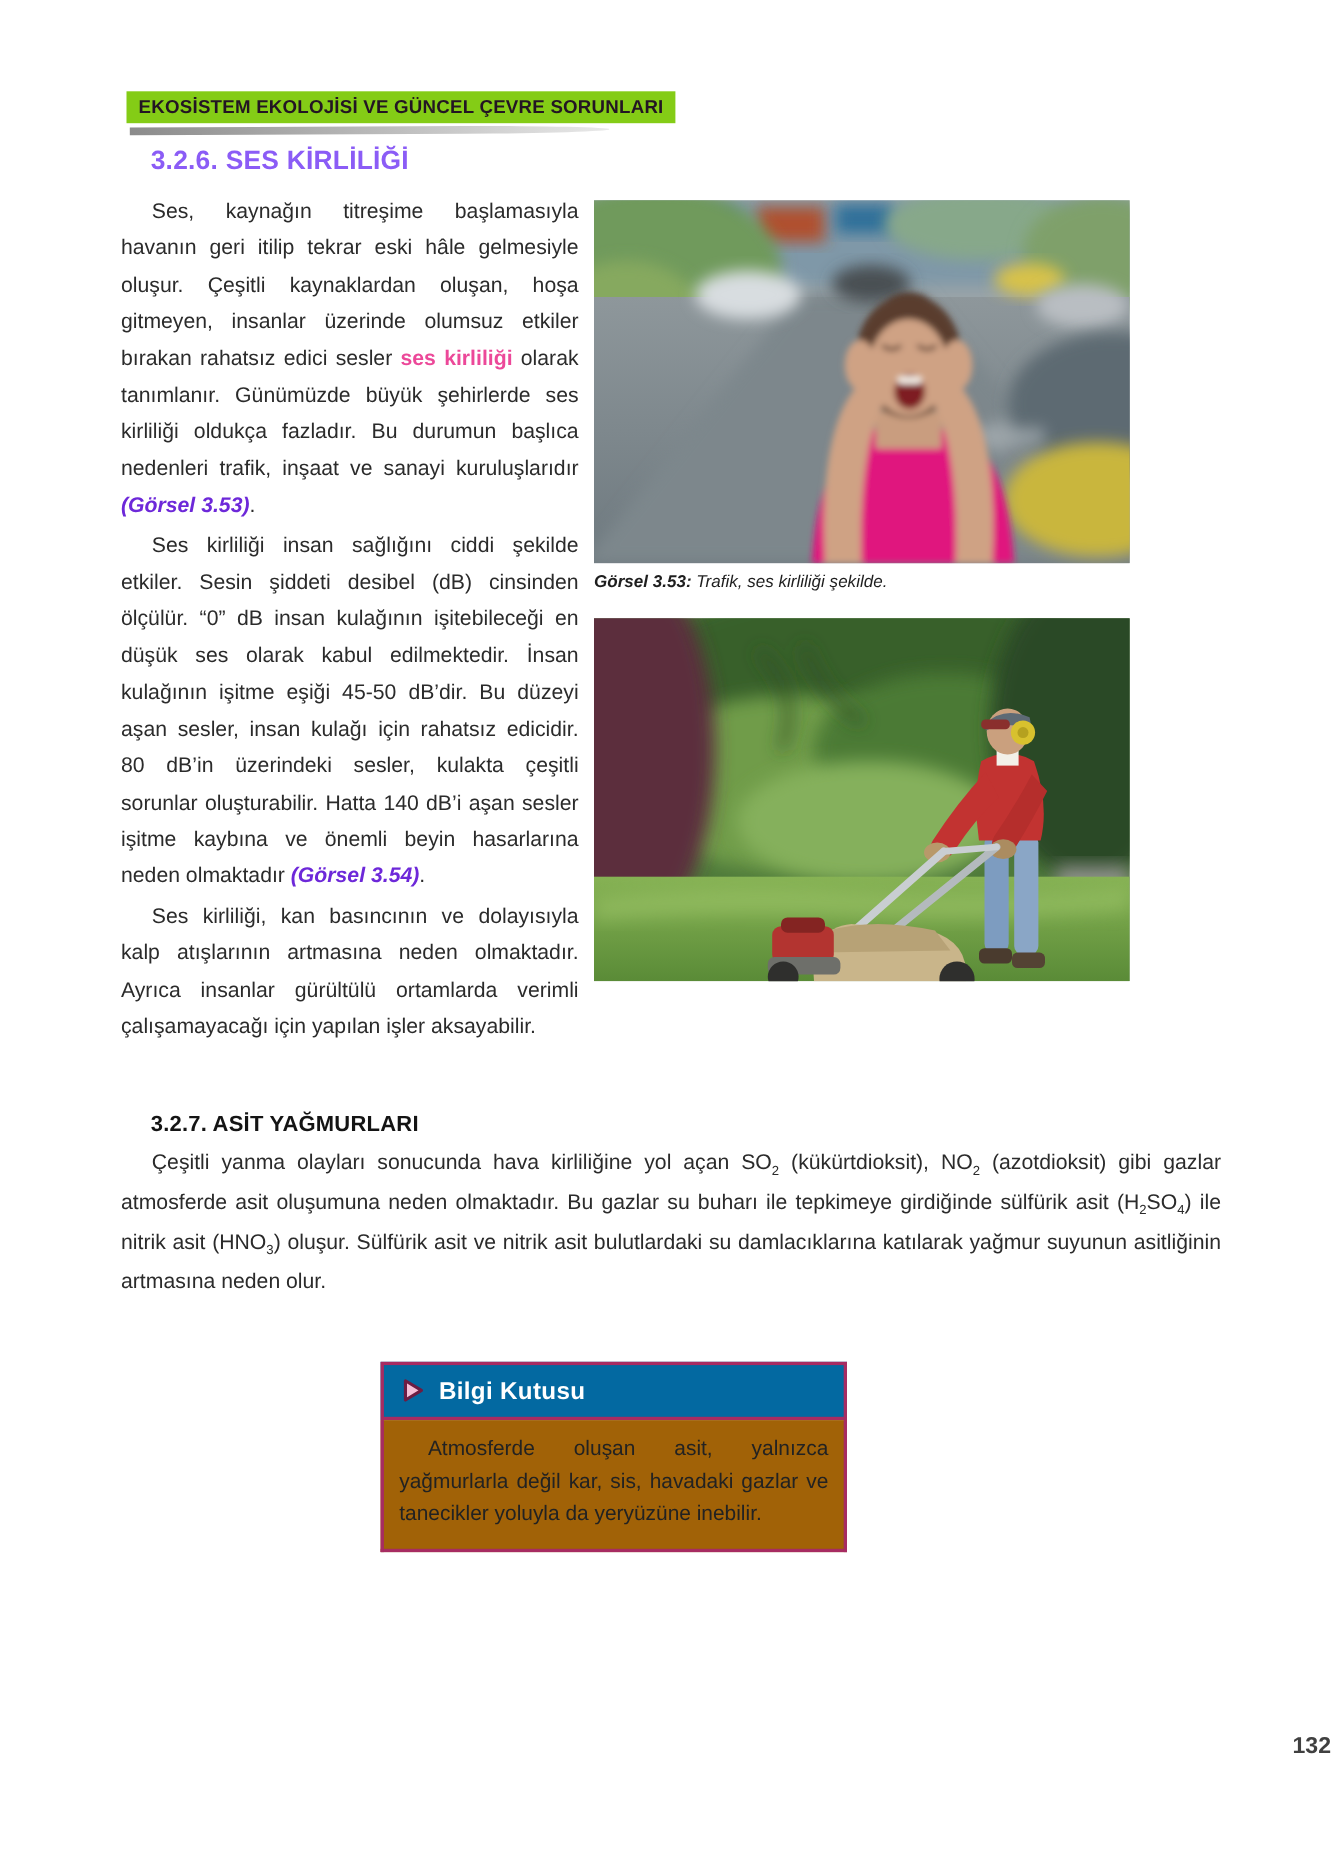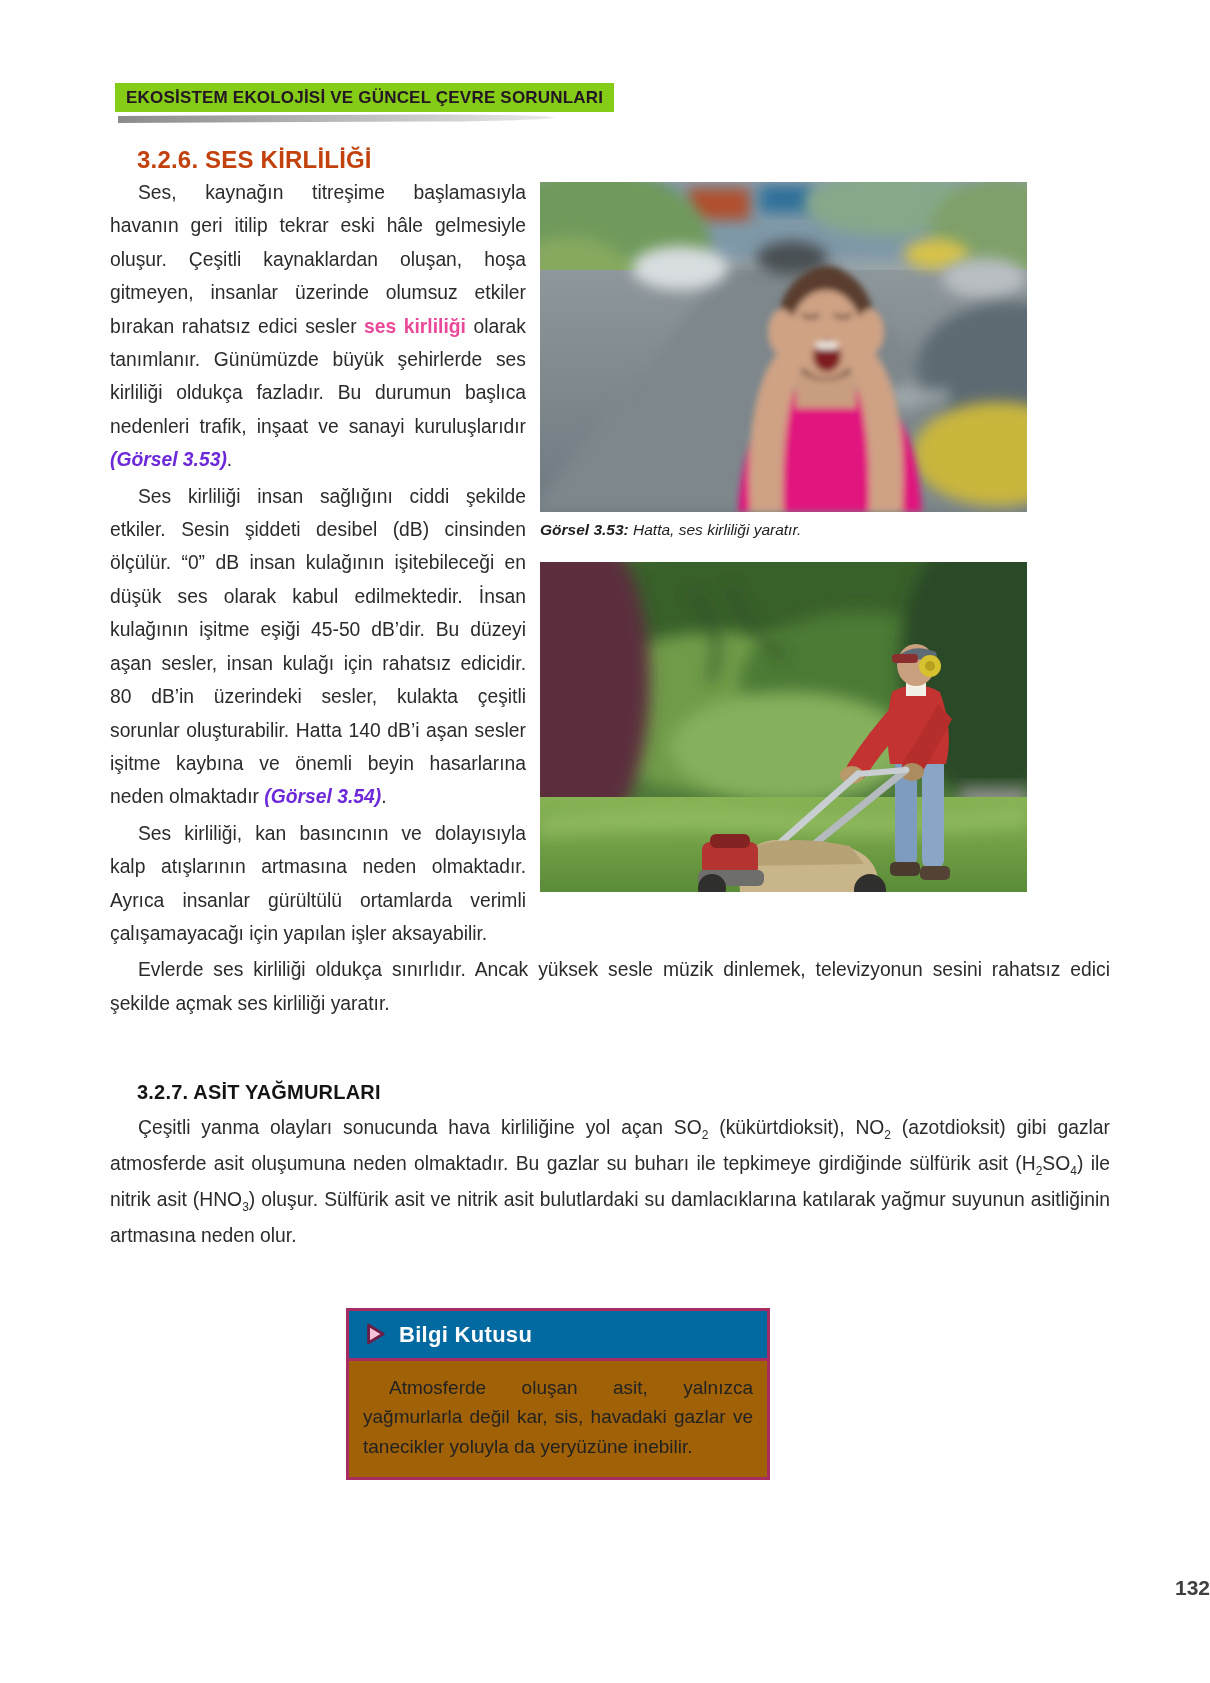--- a/index.html
+++ b/index.html
@@ -11,21 +11,21 @@
   .banner{
     position:absolute;left:115px;top:83px;background:#84cc16;color:#231523;
     font-weight:bold;font-size:17px;letter-spacing:.2px;padding:5px 11px 4px;white-space:nowrap;
   }
   .banner-swoosh{
     position:absolute;left:118px;top:115px;width:436px;height:7px;
     background:linear-gradient(to right,#8b8b8b,#bdbdbd 55%,#e9e9e9);
     border-radius:0 60% 60% 0/0 100% 100% 0;transform:rotate(-.25deg);
   }
   .h1{
-    position:absolute;left:137px;top:146px;font-size:24px;font-weight:bold;color:#c2410c;
+    position:absolute;left:137px;top:133px;font-size:24px;font-weight:bold;color:#8b5cf6;
     letter-spacing:.2px;
   }
   
   .content{
     position:absolute;left:110px;top:176px;width:1000px;
     font-size:19.3px;line-height:33.4px;text-align:justify;color:#2b2b2b;
   }
   .content p{margin:0 0 3px;text-indent:28px;}
   .figure-stack{float:right;width:570px;margin:6px 0 8px 14px;}
   .figure{margin:0 0 22px;}
@@ -117,21 +117,21 @@
           <path d="M294 132 q9 7 17 0" stroke="#54392a" stroke-width="3" fill="none"></path>
           <ellipse cx="287" cy="174" rx="14" ry="16" fill="#7e1d20"></ellipse>
           <rect x="276" y="160" width="22" height="7" rx="3" fill="#f4efe7"></rect>
           <path d="M210 330 q-6 -118 28 -160 q12 -15 23 -5 q9 10 -1 27 q-19 42 -17 138 z" fill="#cfa284"></path>
           <path d="M362 330 q6 -118 -28 -160 q-12 -15 -23 -5 q-9 10 1 27 q19 42 17 138 z" fill="#cfa284"></path>
           <ellipse cx="242" cy="150" rx="14" ry="23" fill="#cfa284"></ellipse>
           <ellipse cx="330" cy="150" rx="14" ry="23" fill="#cfa284"></ellipse>
         </g>
       </svg>
       <div class="caption">
-        <span class="cap-label">Görsel 3.53:</span><span> Hatta, ses kirliliği yaratır.</span>
+        <span class="cap-label">Görsel 3.53:</span><span> Trafik, ses kirliliği şekilde.</span>
       </div>
     </div>
 
     <div class="figure">
       <svg width="487" height="330" viewBox="0 0 487 330" role="img">
         <defs>
           <filter id="blur3" x="-30%" y="-30%" width="160%" height="160%">
               <feGaussianBlur stdDeviation="8"></feGaussianBlur>
             </filter>
           <linearGradient id="grassg" x1="0" y1="0" x2="0" y2="1">
@@ -182,21 +182,20 @@
       </svg>
     </div>
   </div>
 
   <p><span>Ses, kaynağın titreşime başlamasıyla havanın geri itilip tekrar eski hâle gelmesiyle oluşur. Çeşitli kaynaklardan oluşan, hoşa gitmeyen, insanlar üzerinde olumsuz etkiler bırakan rahatsız edici sesler </span><b>ses kirliliği</b><span> olarak tanımlanır. Günümüzde büyük şehirlerde ses kirliliği oldukça fazladır. Bu durumun başlıca nedenleri trafik, inşaat ve sanayi kuruluşlarıdır </span><span class="gorsel">(Görsel 3.53)</span><span>.</span></p>
 
   <p><span>Ses kirliliği insan sağlığını ciddi şekilde etkiler. Sesin şiddeti desibel (dB) cinsinden ölçülür. “0” dB insan kulağının işitebileceği en düşük ses olarak kabul edilmektedir. İnsan kulağının işitme eşiği 45-50 dB’dir. Bu düzeyi aşan sesler, insan kulağı için rahatsız edicidir. 80 dB’in üzerindeki sesler, kulakta çeşitli sorunlar oluşturabilir. Hatta 140 dB’i aşan sesler işitme kaybına ve önemli beyin hasarlarına neden olmaktadır </span><span class="gorsel">(Görsel 3.54)</span><span>.</span></p>
 
   <p>Ses kirliliği, kan basıncının ve dolayısıyla kalp atışlarının artmasına neden olmaktadır. Ayrıca insanlar gürültülü ortamlarda verimli çalışamayacağı için yapılan işler aksayabilir.</p>
 
-  <p>Evlerde ses kirliliği oldukça sınırlıdır. Ancak yüksek sesle müzik dinlemek, televizyonun sesini rahatsız edici şekilde açmak ses kirliliği yaratır.</p>
 
   <div class="h2">3.2.7. ASİT YAĞMURLARI</div>
 
   <p class="acid-par"><span>Çeşitli yanma olayları sonucunda hava kirliliğine yol açan SO</span><span class="sub">2</span><span> (kükürtdioksit), NO</span><span class="sub">2</span><span> (azotdioksit) gibi gazlar atmosferde asit oluşumuna neden olmaktadır. Bu gazlar su buharı ile tepkimeye girdiğinde sülfürik asit (H</span><span class="sub">2</span><span>SO</span><span class="sub">4</span><span>) ile nitrik asit (HNO</span><span class="sub">3</span><span>) oluşur. Sülfürik asit ve nitrik asit bulutlardaki su damlacıklarına katılarak yağmur suyunun asitliğinin artmasına neden olur.</span></p>
 
   <div class="infobox">
     <div class="infobox-header">
       <svg width="28" height="28" viewBox="0 0 24 24">
         <path d="M6.5 4.5 L19 12 L6.5 19.5 Z" fill="#f6c0d7" stroke="#6d1d43" stroke-width="2.4" stroke-linejoin="round"></path>
       </svg>

